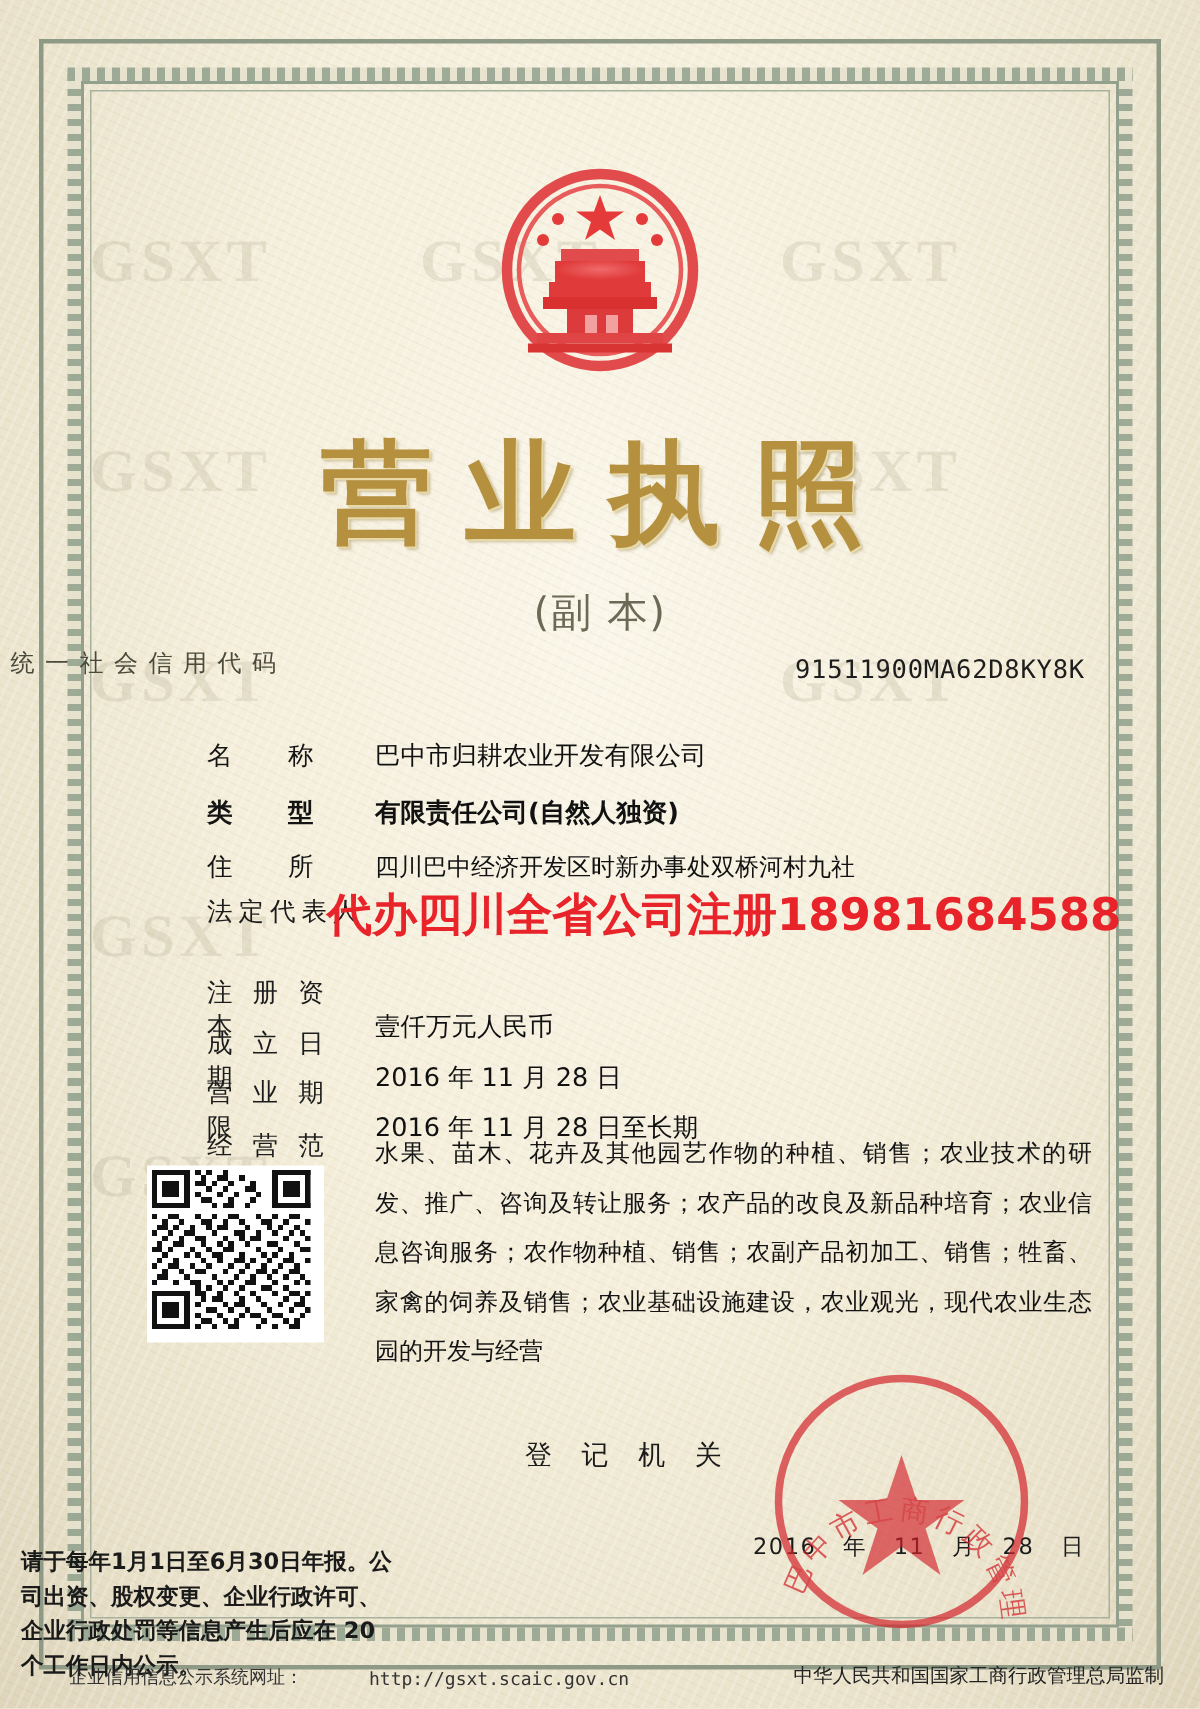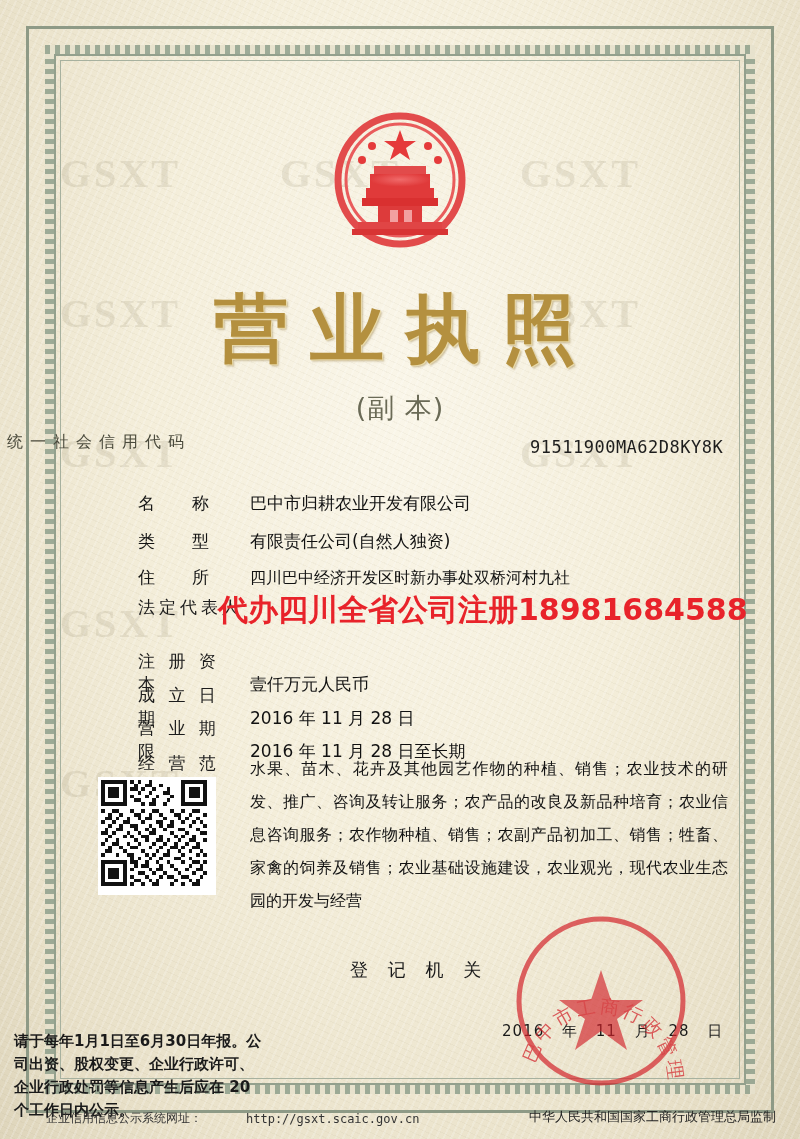--- a/index.html
+++ b/index.html
@@ -76,21 +76,21 @@
   #credit-code{
     position:absolute;left:530px;top:437px;
     font-family:"DejaVu Sans Mono","Liberation Mono",monospace;
     font-size:17px;color:#1d1d1d;letter-spacing:.5px;
   }
   
   .row{position:absolute;left:138px;font-size:17px;color:#1c1c1c;}
   .lbl{display:inline-block;width:112px;letter-spacing:10px;color:#141414;}
   .val{color:#111;}
   #r-name   {top:492px;}
-  #r-type   {top:530px;}
+  #r-type   {top:530px;font-weight:bold;}
   #r-addr   {top:566px;}
   #r-legal  {top:596px;}
   #r-cap    {top:650px;}
   #r-est    {top:684px;}
   #r-term   {top:717px;}
   #r-scope  {top:752px;}
   .lbl2{display:inline-block;width:112px;letter-spacing:4px;}
   #r-addr .val{font-size:16px;}
   
   #scope-text{

